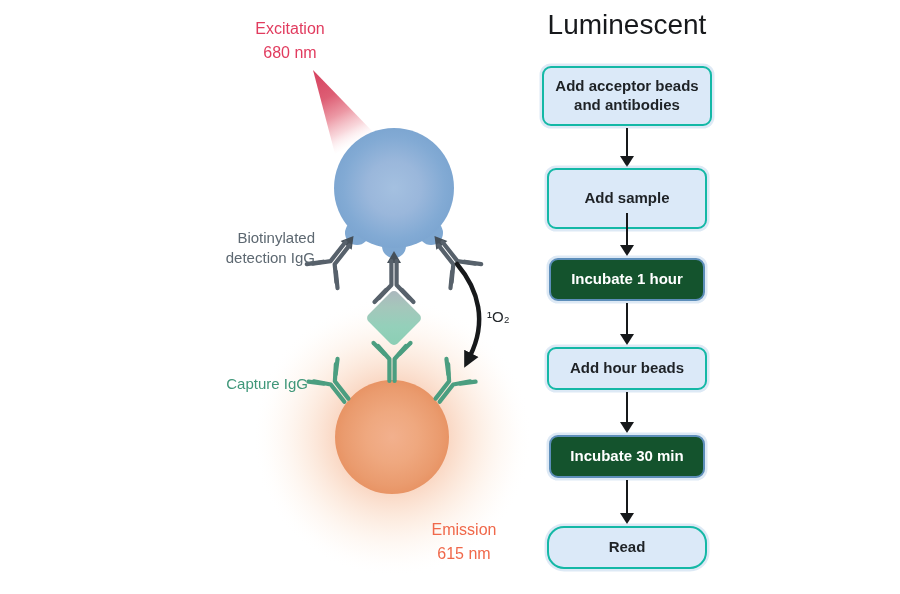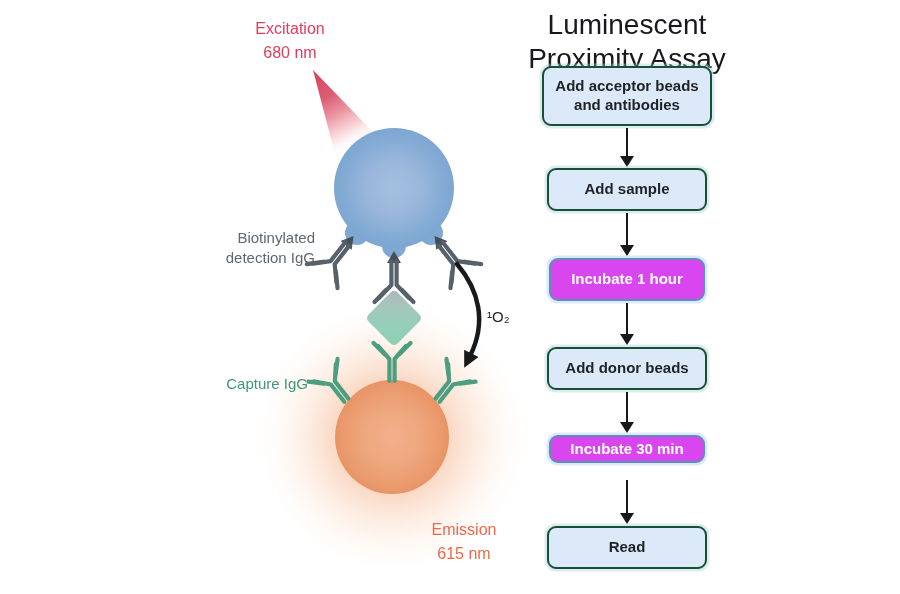--- a/index.html
+++ b/index.html
@@ -9,24 +9,24 @@
     margin-left:27px;
   }
   
   .flow-title{
     position:absolute;left:500px;top:8px;width:200px;text-align:center;
     font-size:28px;font-weight:500;line-height:1.22;color:#17191c;
   }
   .step{
     position:absolute;box-sizing:border-box;display:flex;align-items:center;justify-content:center;
     text-align:center;font-weight:700;font-size:15px;line-height:1.25;padding:2px 8px;
-    border-radius:9px;border:2px solid #14532d;background:#dbe9f8;color:#1e2226;
+    border-radius:9px;border:2px solid #14b8a6;background:#dbe9f8;color:#1e2226;
     box-shadow:0 0 0 2.5px rgba(165,198,228,.38);
   }
-  .step.dark{background:#d946ef;border-color:#5d8eba;color:#ffffff;}
+  .step.dark{background:#14532d;border-color:#5d8eba;color:#ffffff;}
   .arrow{
     position:absolute;left:593px;width:14px;display:flex;flex-direction:column;align-items:center;
   }
   .arrow .shaft{width:2px;background:#17191b;flex:1;}
   .arrow .head{
     width:0;height:0;border-left:7px solid transparent;border-right:7px solid transparent;
     border-top:11px solid #17191b;
   }
   
   .illus{position:absolute;left:0;top:0;}
@@ -135,53 +135,52 @@
     </g>
 
     <text class="t-green" x="281" y="389" text-anchor="end">Capture IgG</text>
 
     <text class="t-emit" x="437" y="535" text-anchor="middle">Emission</text>
     <text class="t-emit" x="437" y="559" text-anchor="middle">615 nm</text>
   </svg>
 
   <div class="flow-title">
     <div>Luminescent</div>
-    <div>Proximity Assay</div>
   </div>
 
   <div class="step" style="left:515px;top:66px;width:170px;height:60px;">Add acceptor beads and antibodies</div>
 
   <div class="arrow" style="top:128px;height:39px;">
     <div class="shaft"></div>
     <div class="head"></div>
   </div>
 
-  <div class="step" style="left:520px;top:168px;width:160px;height:43px;">Add sample</div>
+  <div class="step" style="left:520px;top:168px;width:160px;height:61px;">Add sample</div>
 
   <div class="arrow" style="top:213px;height:43px;">
     <div class="shaft"></div>
     <div class="head"></div>
   </div>
 
   <div class="step dark" style="left:522px;top:258px;width:156px;height:43px;">Incubate 1 hour</div>
 
   <div class="arrow" style="top:303px;height:42px;">
     <div class="shaft"></div>
     <div class="head"></div>
   </div>
 
-  <div class="step" style="left:520px;top:347px;width:160px;height:43px;">Add donor beads</div>
+  <div class="step" style="left:520px;top:347px;width:160px;height:43px;">Add hour beads</div>
 
   <div class="arrow" style="top:392px;height:41px;">
     <div class="shaft"></div>
     <div class="head"></div>
   </div>
 
-  <div class="step dark" style="left:522px;top:435px;width:156px;height:28px;">Incubate 30 min</div>
+  <div class="step dark" style="left:522px;top:435px;width:156px;height:43px;">Incubate 30 min</div>
 
   <div class="arrow" style="top:480px;height:44px;">
     <div class="shaft"></div>
     <div class="head"></div>
   </div>
 
-  <div class="step" style="left:520px;top:526px;width:160px;height:43px;">Read</div>
+  <div class="step" style="left:520px;top:526px;width:160px;height:43px;border-radius:17px;">Read</div>
 
 </div>
 
 </body></html>

